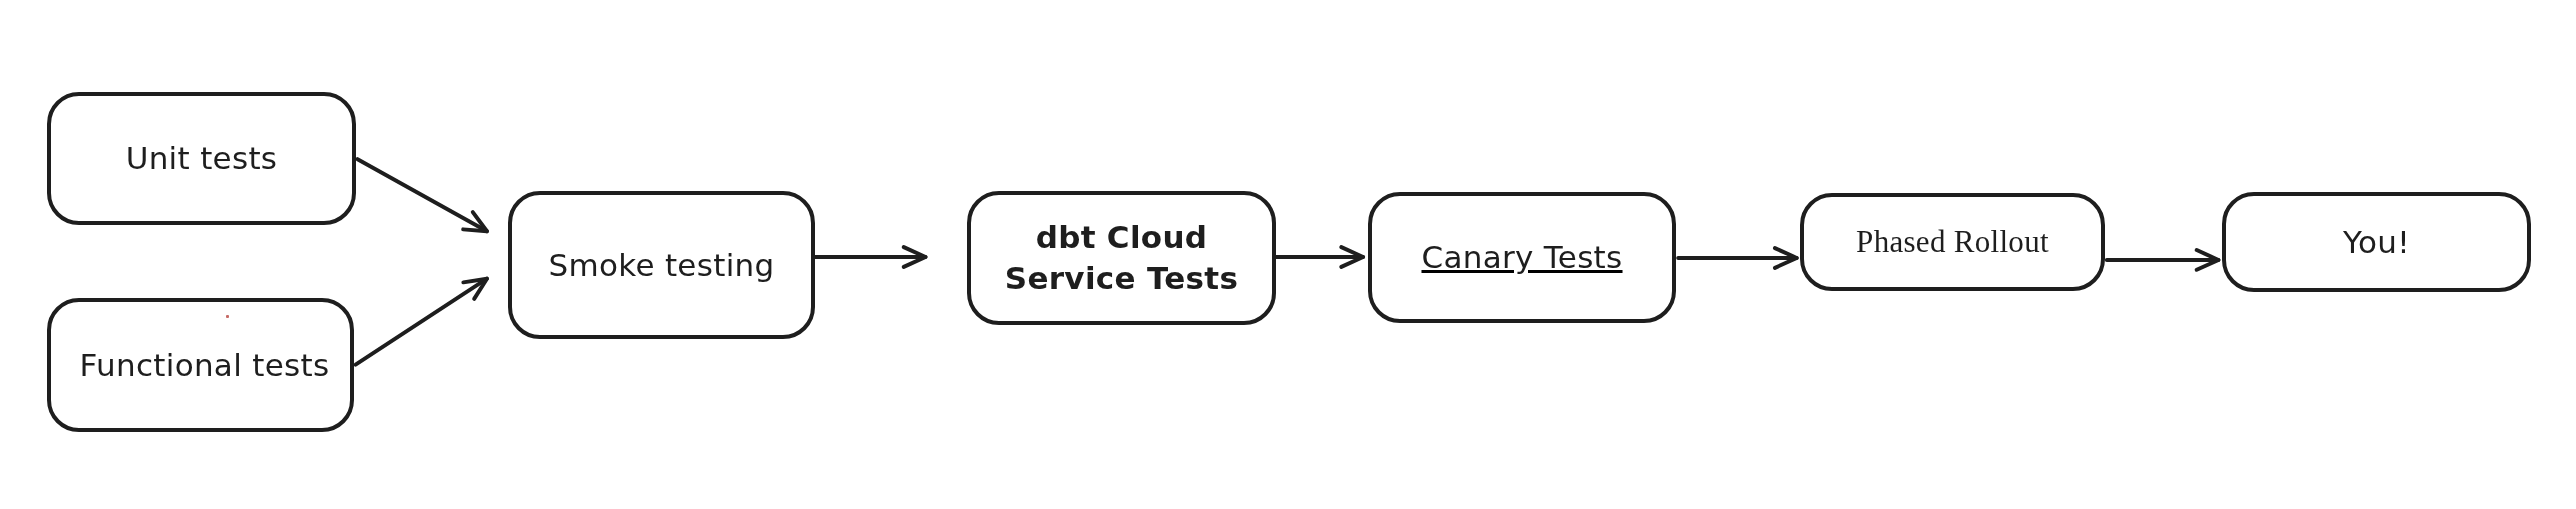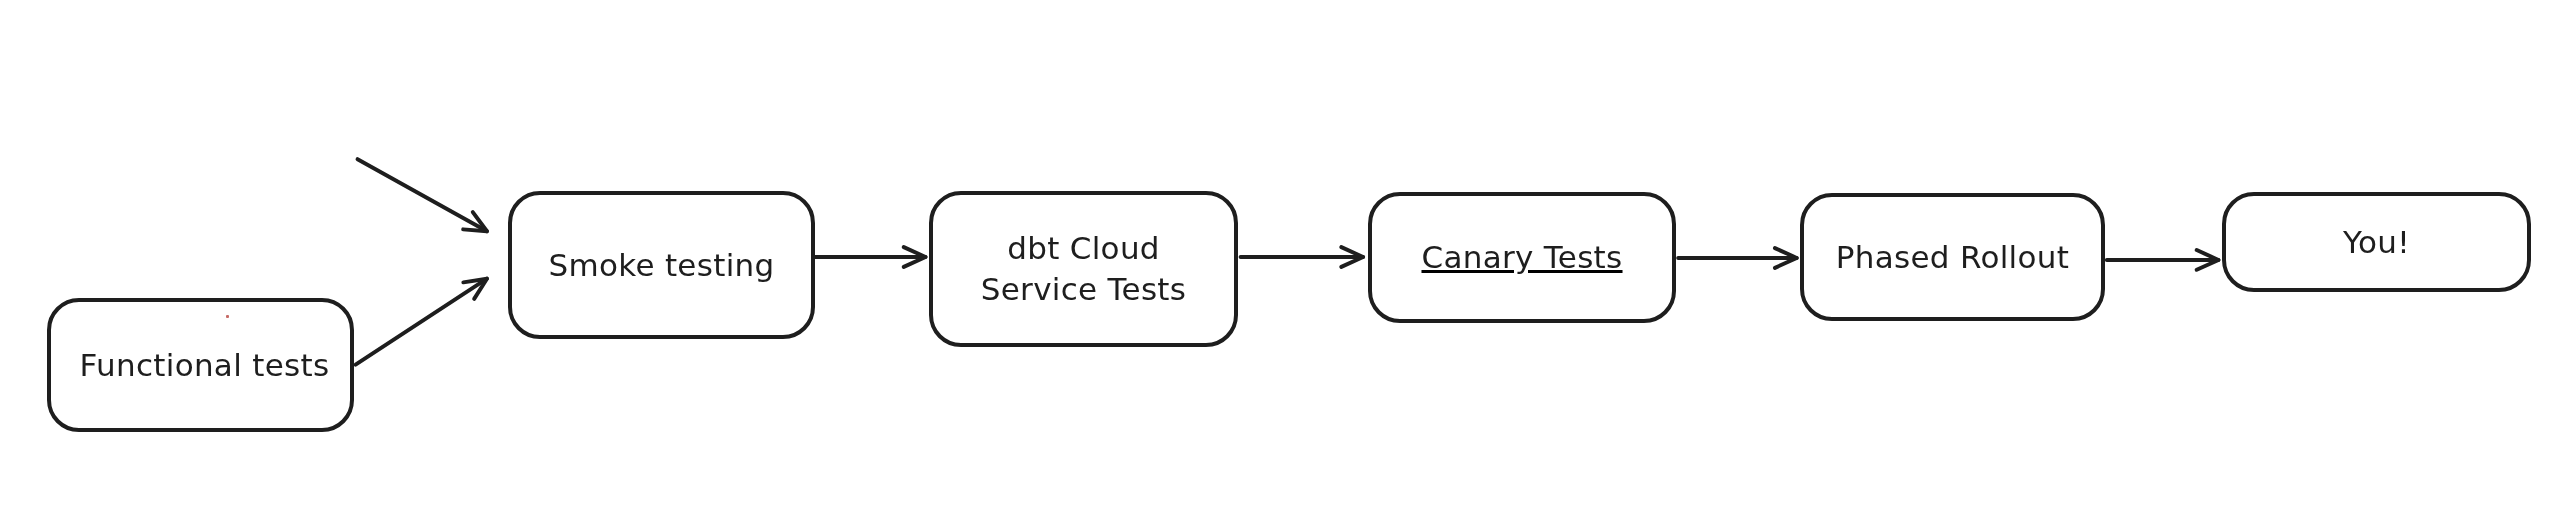--- a/index.html
+++ b/index.html
@@ -37,23 +37,23 @@
     color: #1e1e1e;
     text-align: center;
     white-space: pre-line;
     letter-spacing: 0.3px;
   }
 
   
   .n-unit       { left:   47px; top:  92px; width: 309px; height: 133px; }
   .n-functional { left:   47px; top: 298px; width: 307px; height: 134px; padding-left: 8px; }
   .n-smoke      { left:  508px; top: 191px; width: 307px; height: 148px; }
-  .n-dbt        { left:  929px; top: 191px; width: 309px; height: 156px; }
+  .n-dbt        { left:  967px; top: 191px; width: 309px; height: 134px; font-weight: bold; }
   .n-canary     { left: 1368px; top: 192px; width: 308px; height: 131px; text-decoration: underline; }
-  .n-phased     { left: 1800px; top: 193px; width: 305px; height: 128px; }
+  .n-phased     { left: 1800px; top: 193px; width: 305px; height: 98px; font-family: Liberation Serif, serif; }
   .n-you        { left: 2222px; top: 192px; width: 309px; height: 100px; }
 
   .stray-mark {
     position: absolute;
     left: 226px; top: 315px;
     width: 3px; height: 3px;
     background: #c66a66;
     border-radius: 1px;
   }
 
@@ -89,20 +89,23 @@
       <line class="edge-line" x1="1256" y1="260" x2="1380" y2="260" marker-end="url(#ah)"></line>
     </g>
     <g>
       <line class="edge-line" x1="1699" y1="261" x2="1819" y2="261" marker-end="url(#ah)"></line>
     </g>
     <g>
       <line class="edge-line" x1="2133" y1="263" x2="2246" y2="263" marker-end="url(#ah)"></line>
     </g>
   </svg>
 
+  <div class="node n-unit">
+    <span class="node-label">Unit tests</span>
+  </div>
 
   <div class="node n-functional">
     <span class="node-label">Functional tests</span>
   </div>
 
   <div class="node n-smoke">
     <span class="node-label">Smoke testing</span>
   </div>
 
   <div class="node n-dbt">

